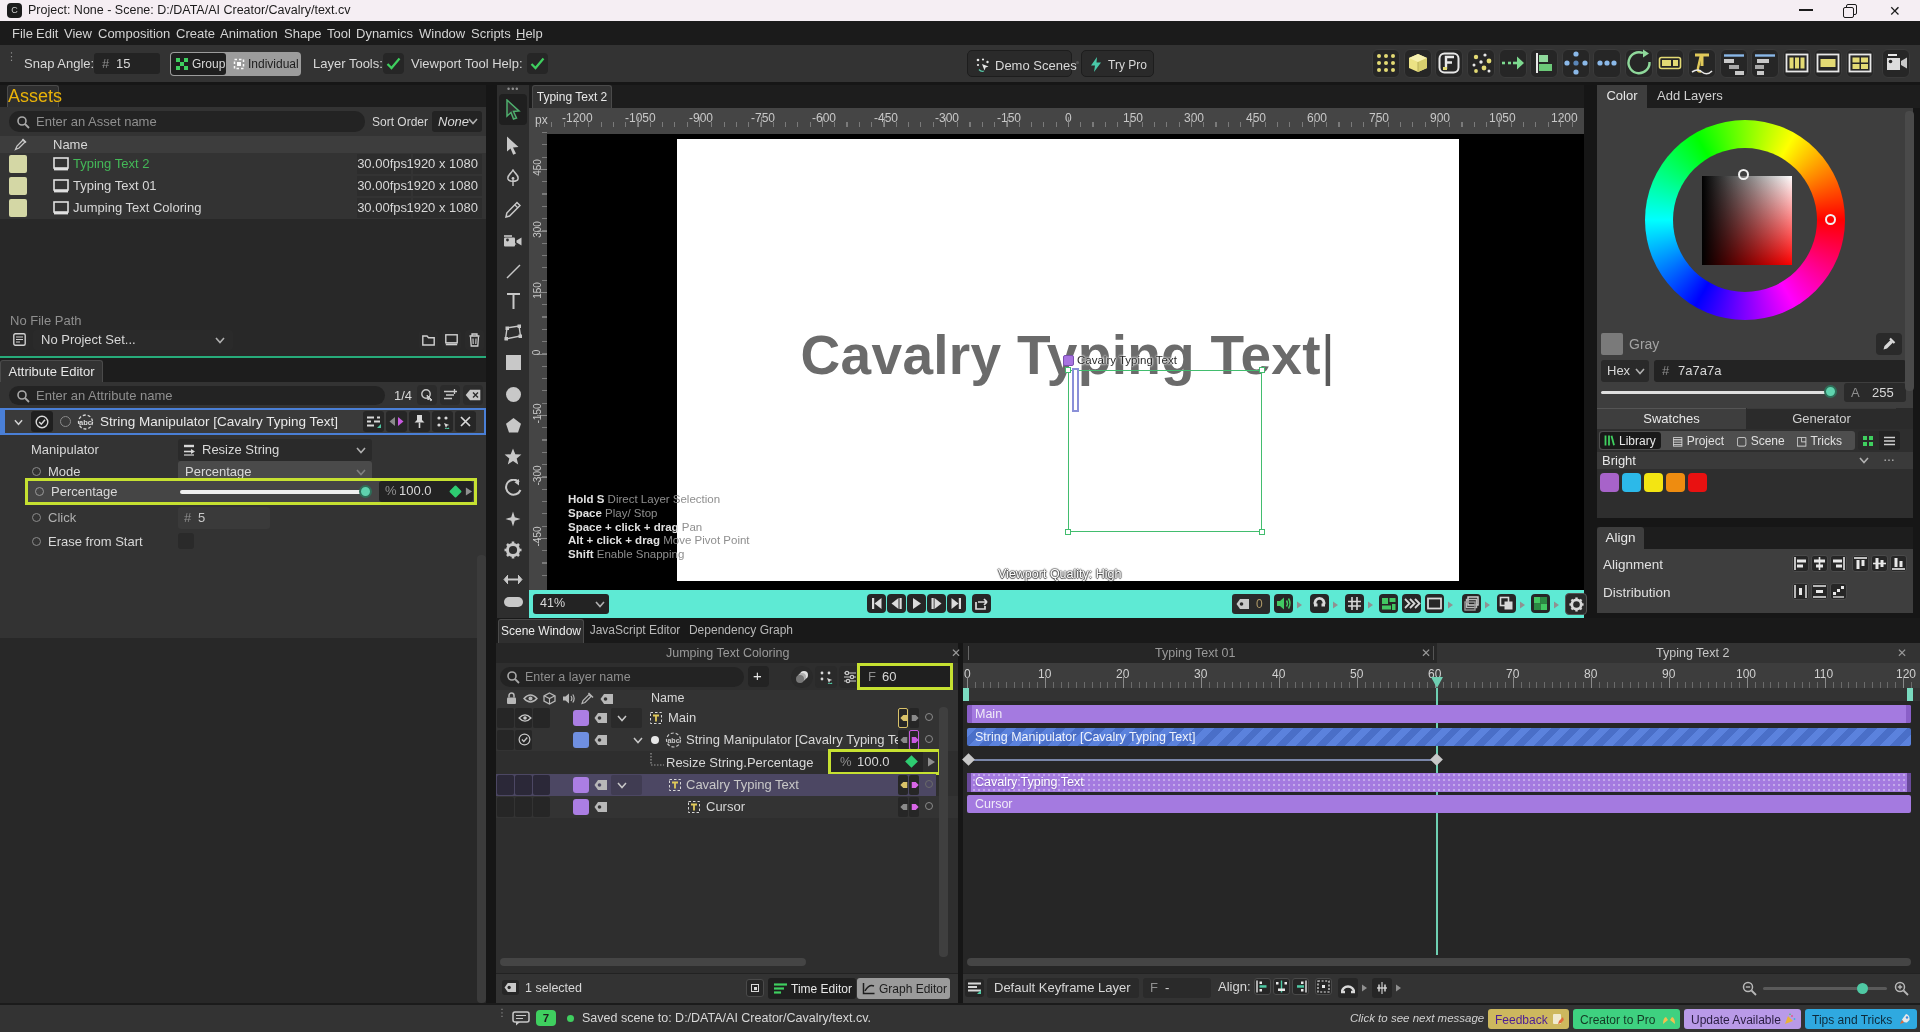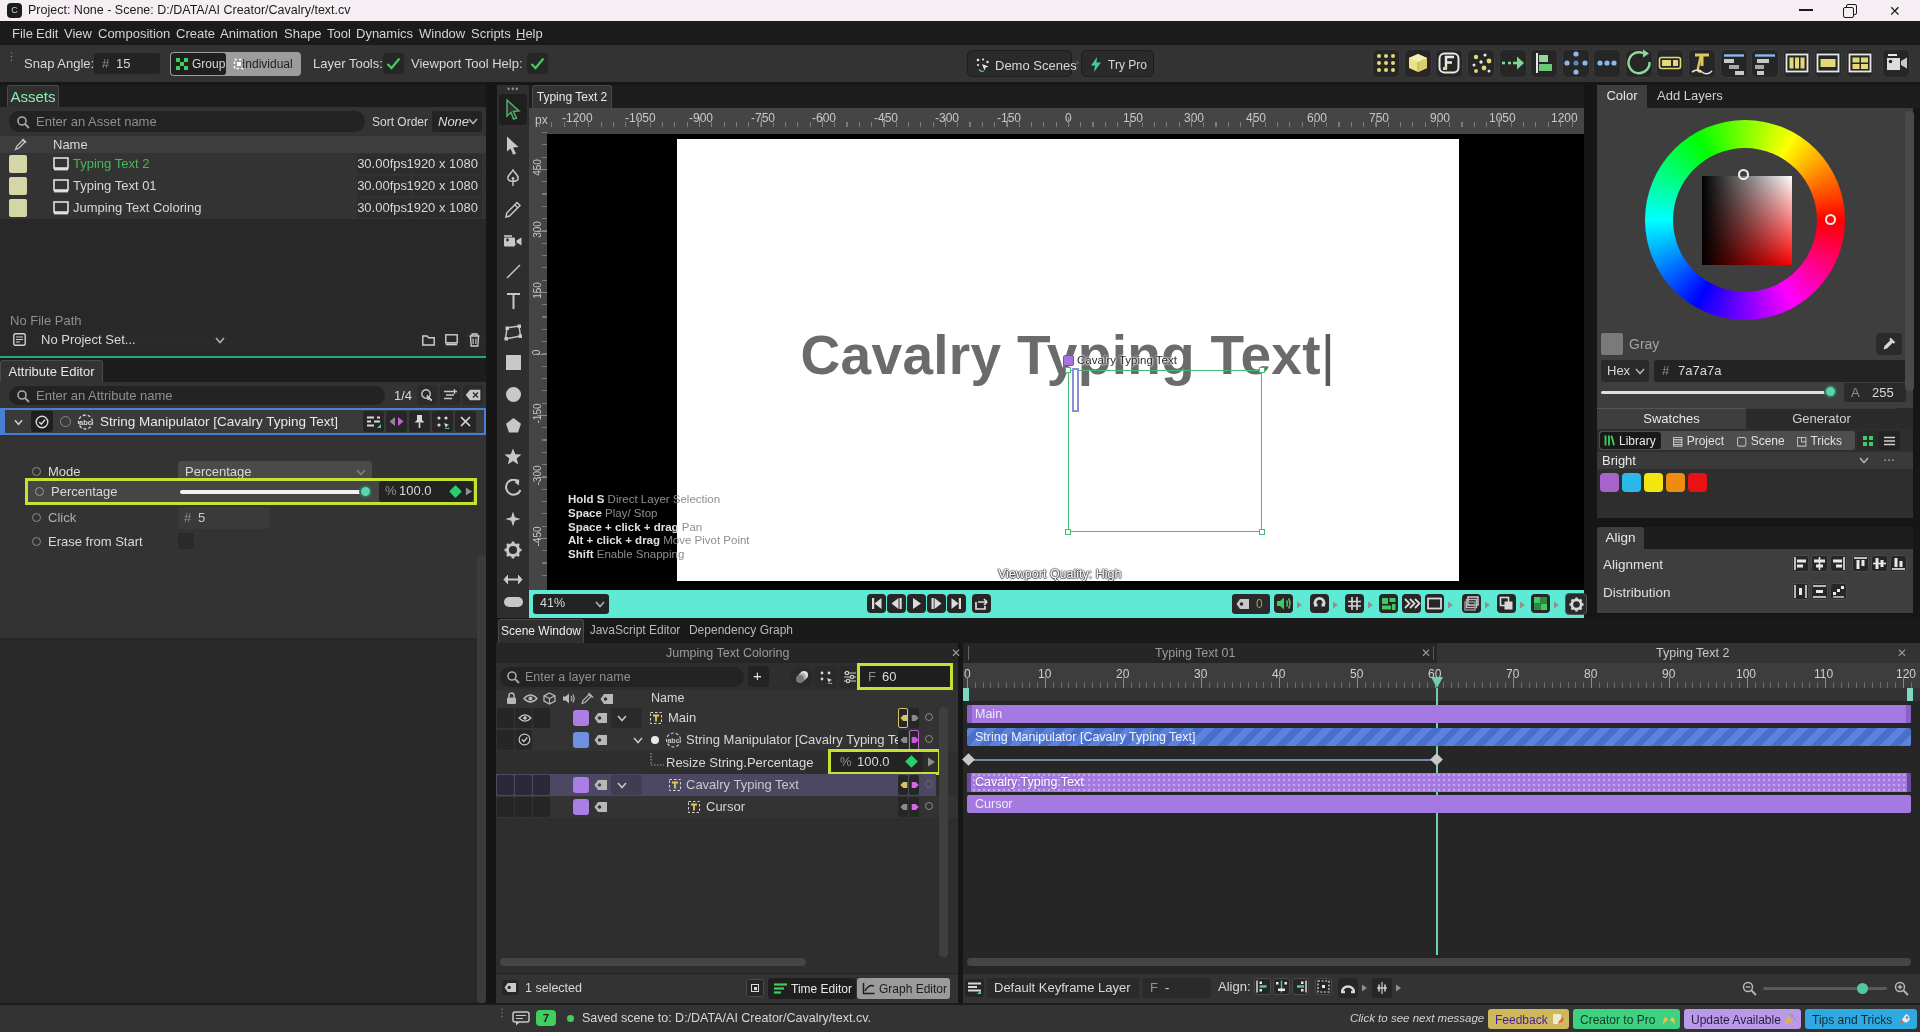--- a/index.html
+++ b/index.html
@@ -64,21 +64,21 @@
         <rect x="1" y="9" width="4" height="4" fill="#3fcf5f"></rect>
       <rect x="9" y="9" width="4" height="4" fill="#3fcf5f"></rect>
     </svg>
     <span class="abs txt" style="left:21px;top:4px;font-size:12px;">Group</span>
   </div>
   <div class="abs" style="left:228px;top:8px;width:69px;height:22px;color:#1d1d1d;">
     <svg class="abs" style="left:4px;top:4px;" width="14" height="14" viewBox="0 0 14 14">
       <rect x="2.5" y="2.5" width="9" height="9" fill="none" stroke="#fafafa" stroke-width="1.5" stroke-dasharray="2.5 2"></rect>
       <rect x="5" y="5" width="4" height="4" fill="#fafafa"></rect>
     </svg>
-    <span class="abs" style="left:14px;top:4px;font-size:12px;">Individual</span>
+    <span class="abs" style="left:20px;top:4px;font-size:12px;">Individual</span>
   </div>
   <span class="abs txt" style="left:313px;top:11px;">Layer Tools:</span>
   <div class="abs" style="left:383px;top:8px;width:21px;height:21px;background:#262626;border-radius:4px;">
     <svg class="abs" style="left:3px;top:4px;" width="15" height="13" viewBox="0 0 15 13">
         <path d="M1.5 7 L5.5 11 L13.5 1.5" fill="none" stroke="#3fcf5f" stroke-width="2.2"></path>
       </svg>
   </div>
   <span class="abs txt" style="left:411px;top:11px;">Viewport Tool Help:</span>
   <div class="abs" style="left:527px;top:8px;width:21px;height:21px;background:#262626;border-radius:4px;">
     <svg class="abs" style="left:3px;top:4px;" width="15" height="13" viewBox="0 0 15 13">
@@ -253,21 +253,21 @@
           <circle cx="8.5" cy="12.5" r="1.8" fill="#262626"></circle>
           <path d="M19 12 L25 8.5 L25 19.5 L19 16 Z" fill="#c8c8c8"></path>
         </svg>
       </div>
   </div>
 </div>
 
 <div class="abs" id="leftpanel" style="left:0;top:85px;width:486px;height:918px;background:#282828;overflow:hidden;">
 
   <div class="abs" style="left:0;top:0;width:486px;height:22px;background:#1d1d1d;"></div>
-  <div class="abs" style="left:7px;top:0;width:52px;height:22px;background:#2f2f2f;border:1px solid #4a4a4a;border-bottom:none;border-radius:3px 3px 0 0;color:#86efac;font-size:15px;text-align:center;line-height:21px;">Assets</div>
+  <div class="abs" style="left:7px;top:0;width:52px;height:22px;background:#2f2f2f;border:1px solid #4a4a4a;border-bottom:none;border-radius:3px 3px 0 0;color:#eab308;font-size:18px;text-align:center;line-height:21px;">Assets</div>
 
   <div class="abs" style="left:0;top:22px;width:486px;height:112px;background:#333333;">
 
     <div class="abs" style="left:9px;top:4px;width:356px;height:21px;background:#232323;border-radius:10px;">
       <svg class="abs" style="left:7px;top:4px;" width="14" height="14" viewBox="0 0 14 14">
           <circle cx="6" cy="6" r="4" fill="none" stroke="#a8a8a8" stroke-width="1.6"></circle>
           <path d="M9 9 L13 13" stroke="#a8a8a8" stroke-width="1.8"></path>
         </svg>
       <span class="abs muted" style="left:27px;top:3px;font-size:13px;">Enter an Asset name</span>
     </div>
@@ -441,20 +441,35 @@
             <path d="M10 14.5 q 2.5 1 4 -0.5" stroke="#4fc9a4" stroke-width="1.2" fill="none"></path>
           </svg>
       </div>
       <div class="abs" style="left:450px;top:1px;width:21px;height:21px;background:#262626;border-radius:3px;">
         <svg class="abs" style="left:5px;top:5px;" width="11" height="11" viewBox="0 0 11 11">
             <path d="M1 1 L10 10 M10 1 L1 10" stroke="#d8d8d8" stroke-width="1.7"></path>
           </svg>
       </div>
     </div>
 
+    <div class="abs" style="left:0;top:56px;width:486px;height:24px;">
+      <span class="abs txt" style="left:31px;top:4px;">Manipulator</span>
+      <div class="abs" style="left:178px;top:1px;width:194px;height:22px;background:#2a2a2a;border-radius:3px;">
+        <svg class="abs" style="left:5px;top:5px;" width="15" height="12" viewBox="0 0 15 12">
+            <path d="M1 2 L11 2" stroke="#d8d8d8" stroke-width="2.4"></path>
+            <path d="M1 7.5 L8 7.5" stroke="#d8d8d8" stroke-width="1.6"></path>
+            <path d="M8 5 L12 7.5 L8 10 Z" fill="#d8d8d8"></path>
+            <path d="M1 11 L11 11" stroke="#d8d8d8" stroke-width="1.2"></path>
+          </svg>
+        <span class="abs txt" style="left:24px;top:3px;">Resize String</span>
+        <svg class="abs" style="left:178px;top:8px;" width="10" height="7" viewBox="0 0 10 7">
+            <path d="M1 1 L5 5.5 L9 1" fill="none" stroke="#b0b0b0" stroke-width="1.6"></path>
+          </svg>
+      </div>
+    </div>
     <div class="abs" style="left:0;top:78px;width:486px;height:24px;">
       <div class="abs" style="left:32px;top:7px;width:9px;height:9px;border:1.5px solid #8a8a8a;border-radius:50%;"></div>
       <span class="abs txt" style="left:48px;top:4px;">Mode</span>
       <div class="abs" style="left:178px;top:1px;width:194px;height:22px;background:#4a4a4a;border-radius:3px;">
         <span class="abs txt" style="left:7px;top:3px;">Percentage</span>
         <svg class="abs" style="left:178px;top:8px;" width="10" height="7" viewBox="0 0 10 7">
             <path d="M1 1 L5 5.5 L9 1" fill="none" stroke="#808080" stroke-width="1.6"></path>
           </svg>
       </div>
     </div>

